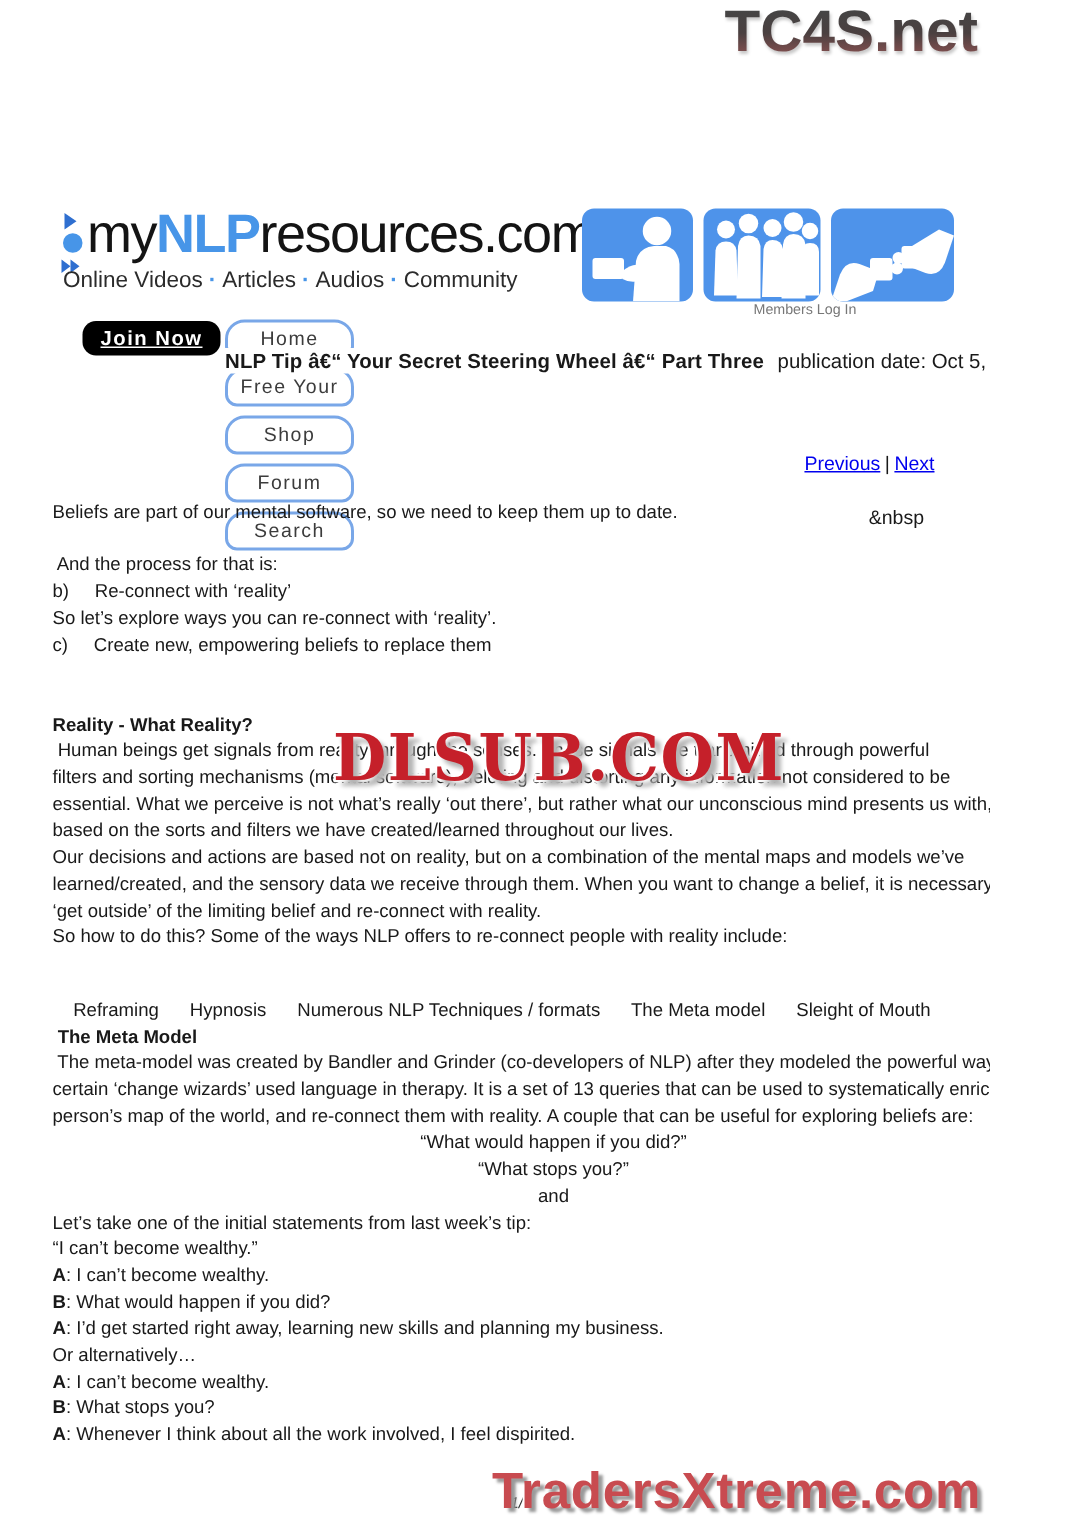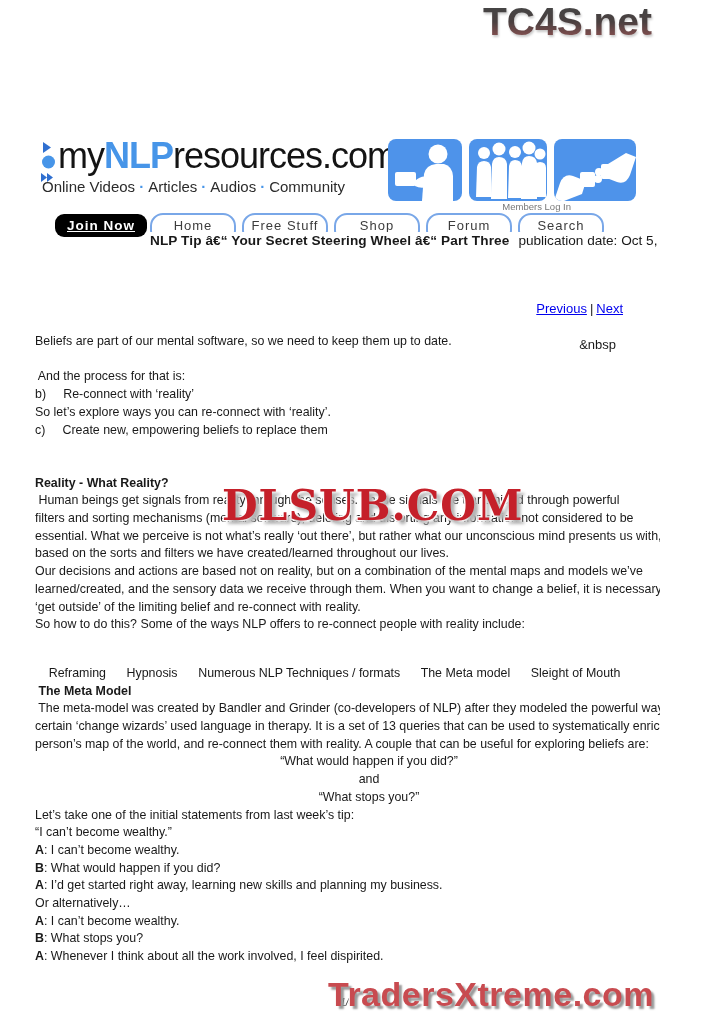--- a/index.html
+++ b/index.html
@@ -30,21 +30,21 @@
   .tile svg { display:block; }
   .members-login { position:absolute; top:201px; right:89px; font-size:9.5px; color:#777; }
 
   
   .join-btn {
     position:absolute; left:55px; top:214px; width:92px; height:23px;
     background:#000; color:#fff; border:none; border-radius:9px;
     font-family:"Liberation Sans", sans-serif; font-size:13.5px; font-weight:bold; letter-spacing:1px;
     display:flex; align-items:center; justify-content:center; cursor:pointer;text-decoration:underline;
   }
-  .tabs { position:absolute; left:150px; top:213px; display:flex; gap:6px; }
+  .tabs { position:absolute; left:150px; top:213px; display:flex; gap:6px;flex-direction:column; }
   .tab {
     width:86px; height:26px; background:#fff;
     border:2px solid #79a7e8; border-radius:13px 13px 8px 8px;
     display:flex; align-items:flex-start; justify-content:center; padding-top:3px;
     font-size:13px; color:#3c3c3c; letter-spacing:1px; cursor:pointer; white-space:nowrap;
   }
 
   .article-title-row { position:absolute; left:148px; top:232px; white-space:nowrap; font-size:13.6px; background:#fff; padding:1px 2px; }
   .article-title-row b { letter-spacing:0.1px; }
   .pub-date { font-weight:normal; margin-left:9px; }
@@ -142,21 +142,21 @@
           <circle cx="45" cy="33" r="4"></circle>
         </g>
       </svg>
     </div>
   </div>
   <div class="members-login">Members Log In</div>
 
   <button class="join-btn">Join Now</button>
   <div class="tabs">
     <div class="tab">Home</div>
-    <div class="tab">Free Stuff</div>
+    <div class="tab">Free Your</div>
     <div class="tab">Shop</div>
     <div class="tab">Forum</div>
     <div class="tab">Search</div>
   </div>
 
   <div class="article-title-row"><b>NLP Tip â€“ Your Secret Steering Wheel â€“ Part Three</b><span class="pub-date">publication date: Oct 5, 2007</span></div>
 
   <div class="pager"><a>Previous</a><span class="bar">|</span><a>Next</a></div>
   <div class="nbsp-line">&amp;nbsp</div>
 
@@ -174,22 +174,22 @@
 Our decisions and actions are based not on reality, but on a combination of the mental maps and models we’ve
 learned/created, and the sensory data we receive through them. When you want to change a belief, it is necessary to
 ‘get outside’ of the limiting belief and re-connect with reality.
 So how to do this? Some of the ways NLP offers to re-connect people with reality include:</div>
     <div class="pre gap3">    Reframing      Hypnosis      Numerous NLP Techniques / formats      The Meta model      Sleight of Mouth</div>
     <div class="pre bold"> The Meta Model</div>
     <div class="pre"> The meta-model was created by Bandler and Grinder (co-developers of NLP) after they modeled the powerful way
 certain ‘change wizards’ used language in therapy. It is a set of 13 queries that can be used to systematically enrich a
 person’s map of the world, and re-connect them with reality. A couple that can be useful for exploring beliefs are:</div>
     <div class="centerline">“What would happen if you did?”</div>
+    <div class="centerline">“What stops you?”</div>
     <div class="centerline">and</div>
-    <div class="centerline">“What stops you?”</div>
     <div class="pre">Let’s take one of the initial statements from last week’s tip:</div>
     <div class="pre">“I can’t become wealthy.”</div>
     <div class="dline"><b>A</b><span>: I can’t become wealthy.</span></div>
     <div class="dline"><b>B</b><span>: What would happen if you did?</span></div>
     <div class="dline"><b>A</b><span>: I’d get started right away, learning new skills and planning my business.</span></div>
     <div class="dline"><b></b><span>Or alternatively…</span></div>
     <div class="dline"><b>A</b><span>: I can’t become wealthy.</span></div>
     <div class="dline"><b>B</b><span>: What stops you?</span></div>
     <div class="dline"><b>A</b><span>: Whenever I think about all the work involved, I feel dispirited.</span></div>
   </div>

